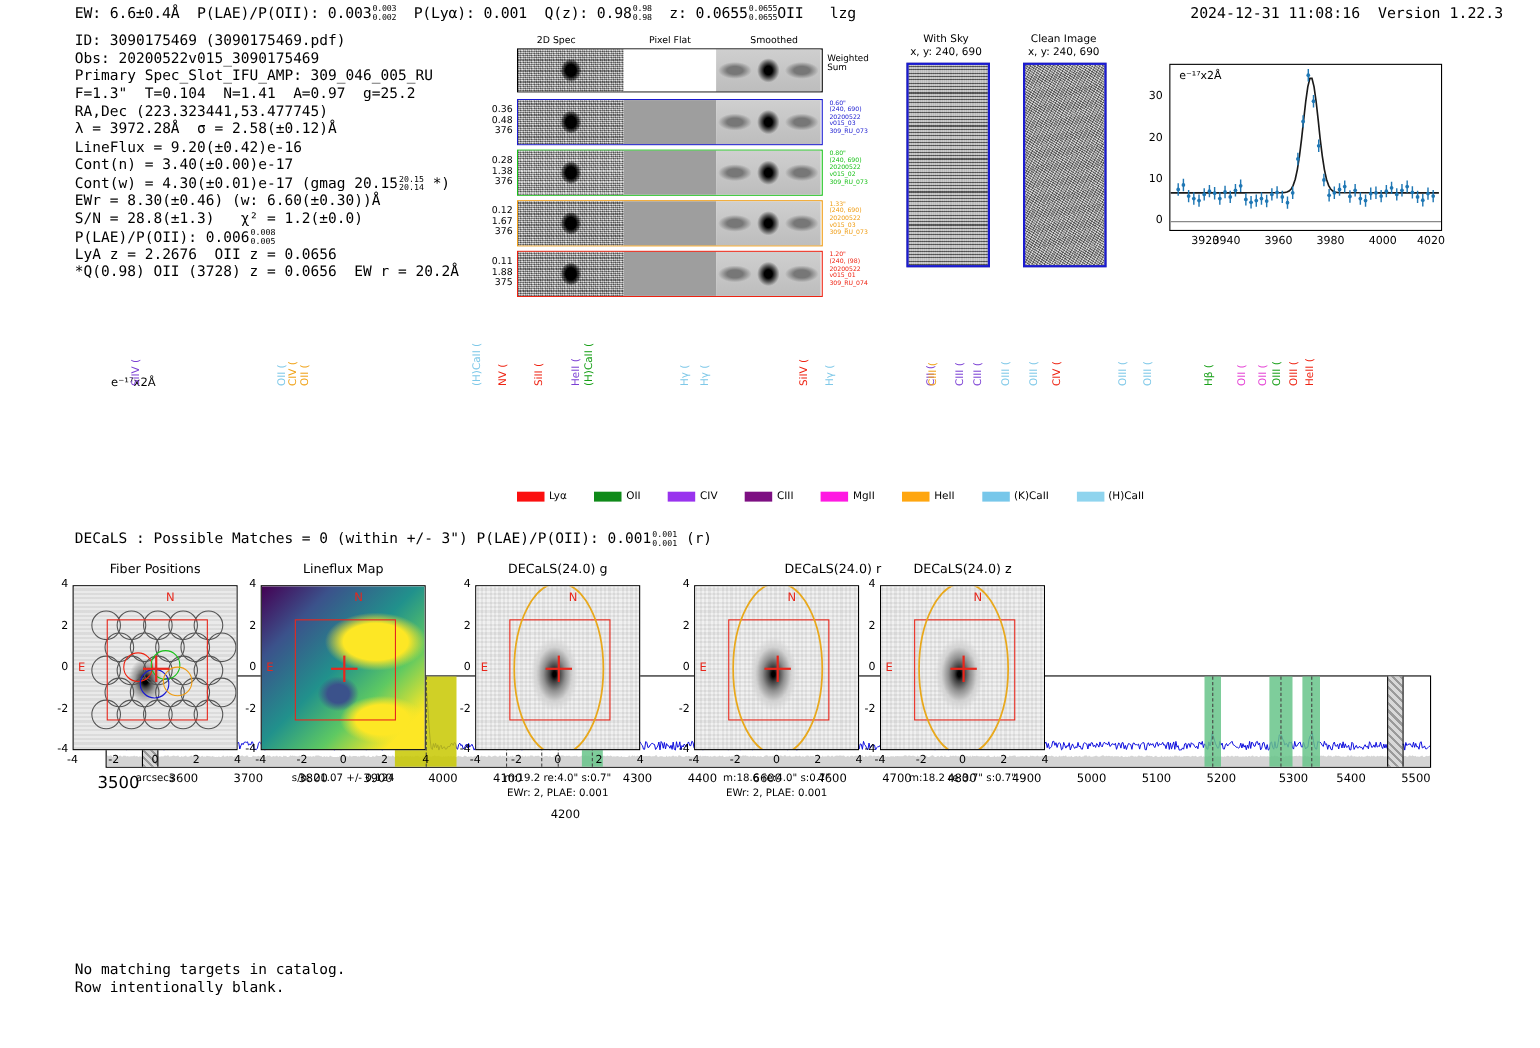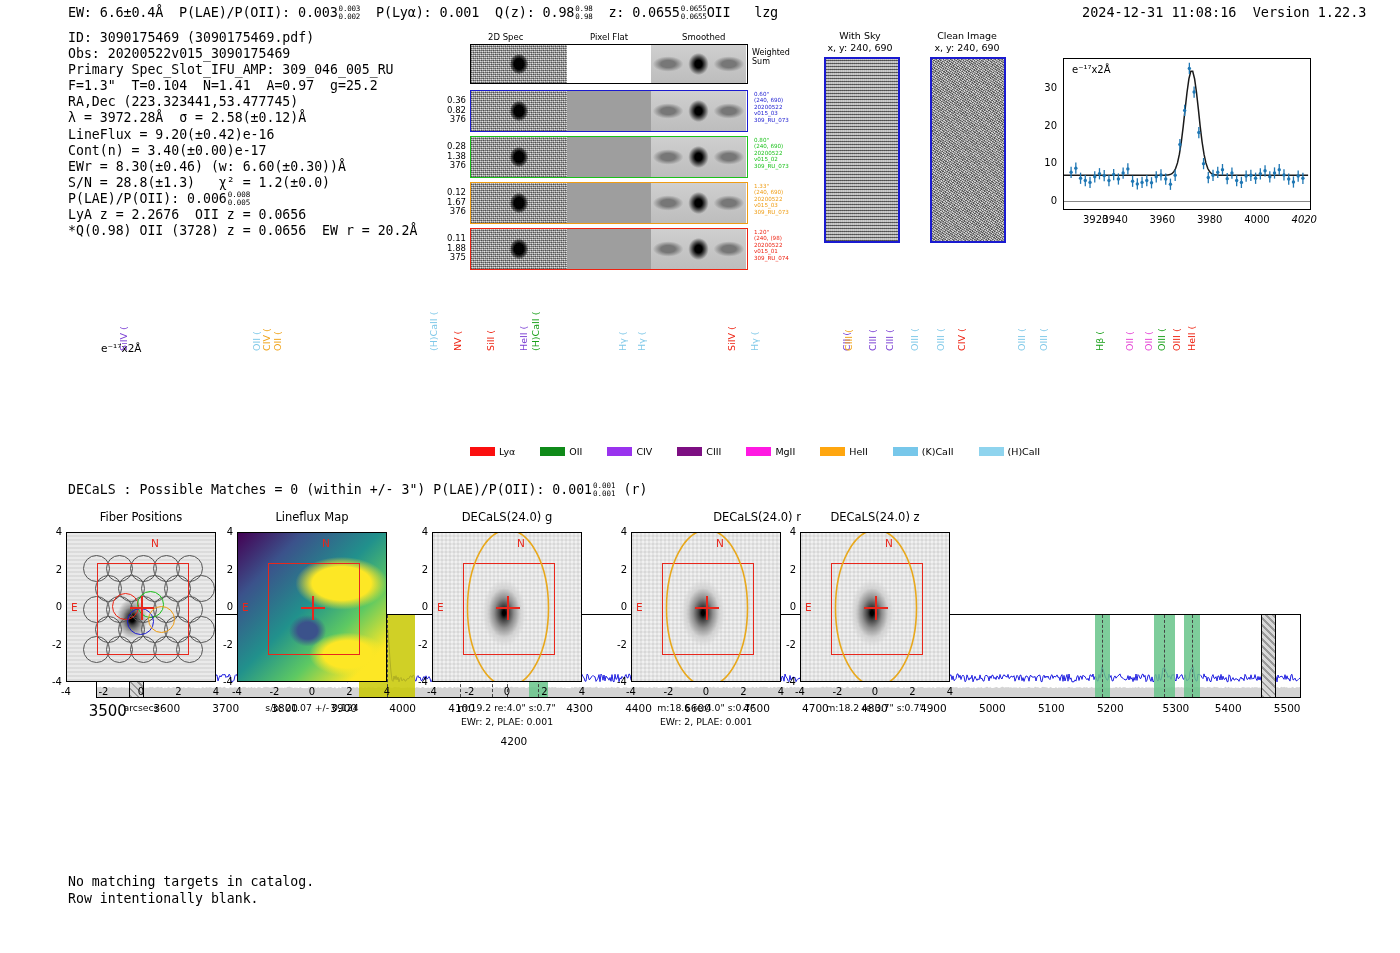--- a/index.html
+++ b/index.html
@@ -122,20 +122,21 @@
 
 <div class="abs mono" id="info">
   <div>ID: 3090175469 (3090175469.pdf)</div>
   <div>Obs: 20200522v015_3090175469</div>
   <div>Primary Spec_Slot_IFU_AMP: 309_046_005_RU</div>
   <div>F=1.3"  T=0.104  N=1.41  A=0.97  g=25.2</div>
   <div>RA,Dec (223.323441,53.477745)</div>
   <div>λ = 3972.28Å  σ = 2.58(±0.12)Å</div>
   <div>LineFlux = 9.20(±0.42)e-16</div>
   <div>Cont(n) = 3.40(±0.00)e-17</div>
+  <div><span>Cont(w) = 4.30(±0.01)e-17 (gmag 20.15</span><span class="frac"><i>20.15</i><i>20.14</i></span> <span>*)</span></div>
   <div>EWr = 8.30(±0.46) (w: 6.60(±0.30))Å</div>
   <div>S/N = 28.8(±1.3)   χ² = 1.2(±0.0)</div>
   <div><span>P(LAE)/P(OII): 0.006</span><span class="frac"><i>0.008</i><i>0.005</i></span></div>
   <div>LyA z = 2.2676  OII z = 0.0656</div>
   <div>*Q(0.98) OII (3728) z = 0.0656  EW r = 20.2Å</div>
 </div>
 
 <div class="abs" id="spec2d">
   <div class="col-title sans" style="left:56px;top:0;">2D Spec</div>
   <div class="col-title sans" style="left:158px;top:0;">Pixel Flat</div>
@@ -147,21 +148,21 @@
       </div>
     <div class="cell" style="width:84px;background:#fff;"></div>
     <div class="cell smoothcell" style="width:95px;"></div>
   </div>
   <div class="rowright sans" style="left:320px;top:16px;white-space:pre;font-size:8px;line-height:9px;">Weighted
 Sum</div>
 
   <div id="fiber-rows">
       <div class="rowleft sans" style="top: 64px;">
         <div>0.36</div>
-        <div>0.82</div>
+        <div>0.48</div>
         <div>376</div>
       </div>
       <div class="specrow" style="top: 58px; height: 42px; width: 278px; border: 1.8px solid rgb(26, 26, 208); box-sizing: border-box;">
         <div class="cell noise" style="width: 96px;">
           <div class="blob"></div>
         </div>
         <div class="cell" style="width: 84px; background: rgb(158, 158, 158);"></div>
         <div class="cell smoothcell" style="width: 95px;"></div>
       </div>
       <div class="rowright sans" style="left: 322px; top: 59px; color: rgb(26, 26, 208);">
@@ -349,21 +350,21 @@
         <circle cx="238.90384615384616" cy="119.25" r="1.7" fill="#1f77b4"></circle>
       </svg>
   </div>
   <div class="abs sans" id="linefit-annot" style="left:44px;top:14px;font-size:10px;">e⁻¹⁷x2Å</div>
   <div id="linefit-ticks">
       <div class="tick sans" style="left: 23.7308px; top: 164px; width: 32px; text-align: center; margin-left: 28px;">3920</div>
       <div class="tick sans" style="left: 71.0385px; top: 164px; width: 32px; text-align: center;">3940</div>
       <div class="tick sans" style="left: 118.346px; top: 164px; width: 32px; text-align: center;">3960</div>
       <div class="tick sans" style="left: 165.654px; top: 164px; width: 32px; text-align: center;">3980</div>
       <div class="tick sans" style="left: 212.962px; top: 164px; width: 32px; text-align: center;">4000</div>
-      <div class="tick sans" style="left: 260.269px; top: 164px; width: 32px; text-align: center; font-style: italic;">4020</div>
+      <div class="tick sans" style="left: 260.269px; top: 164px; width: 32px; text-align: left;">4020</div>
       <div class="ylab sans" style="left: 5px; top: 144.5px; width: 24px;">0</div>
       <div class="ylab sans" style="left: 5px; top: 107px; width: 24px;">10</div>
       <div class="ylab sans" style="left: 5px; top: 69.5px; width: 24px;">20</div>
       <div class="ylab sans" style="left: 5px; top: 32px; width: 24px;">30</div>
     </div>
 </div>
 
 <div class="abs" id="fullspec-wrap" style="left:0;top:270px;width:1400px;height:200px;">
   <div class="frame" id="fullspec">
     <svg id="fullspec-svg" width="1203" height="82" viewBox="0 0 1203 82" style="display:block;position:absolute;left:0;top:0;">

